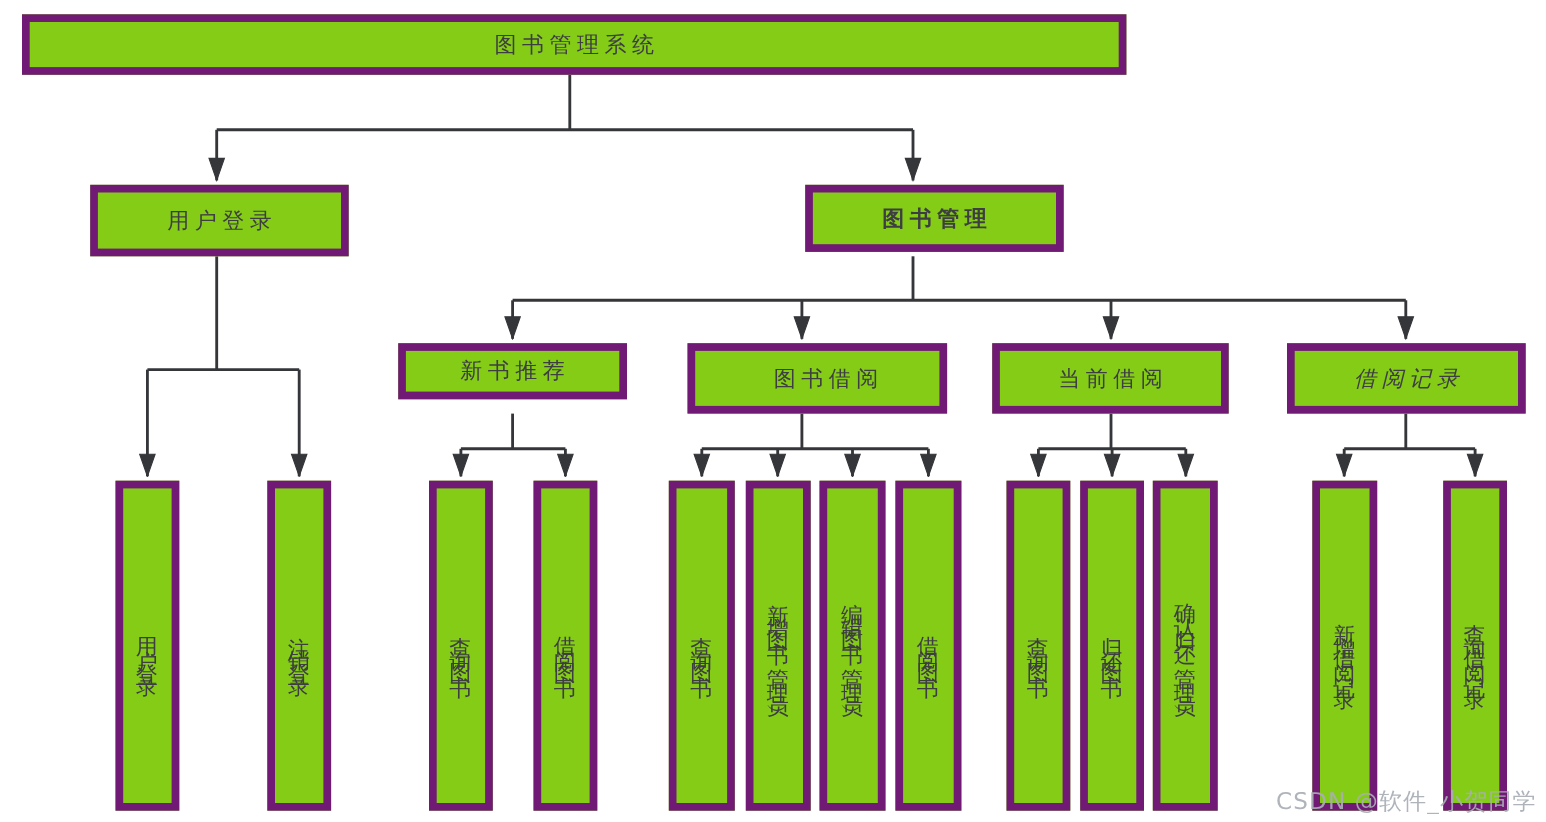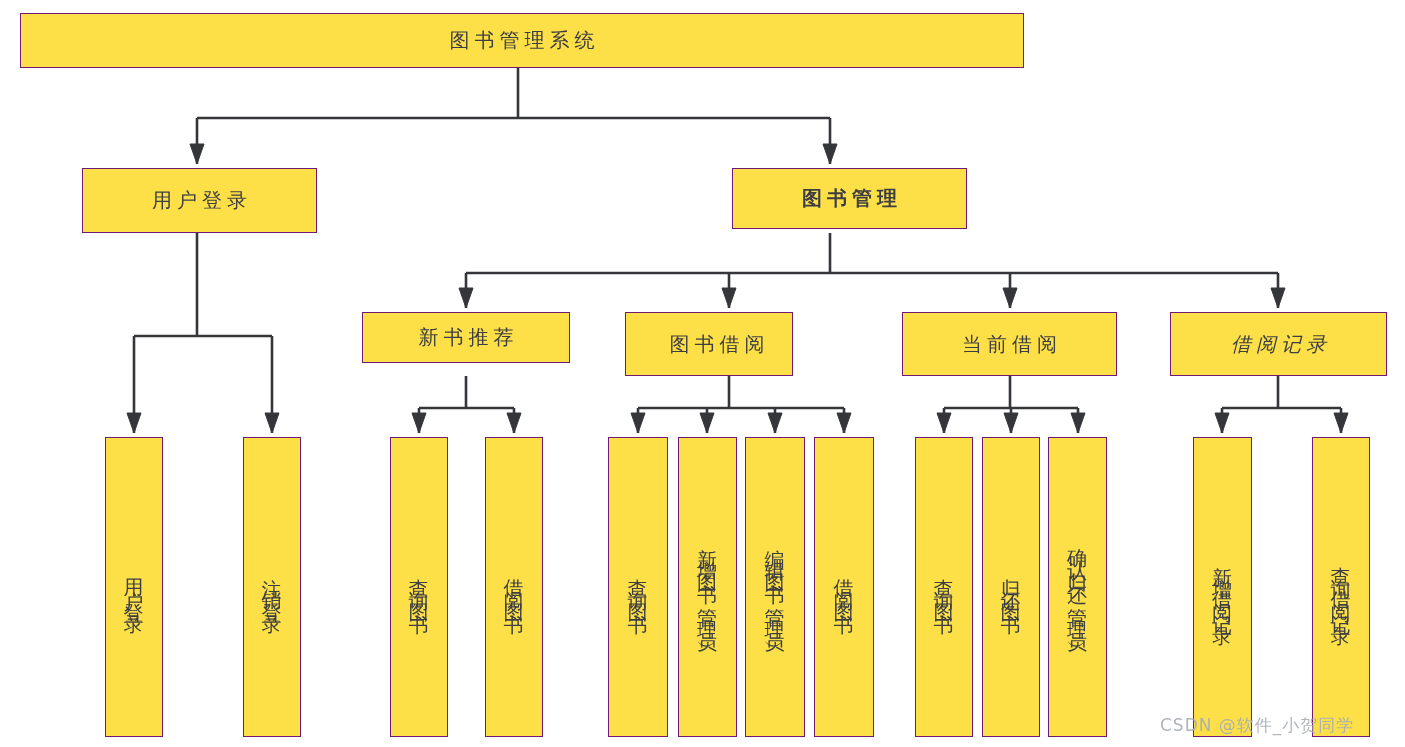--- a/index.html
+++ b/index.html
@@ -15,22 +15,22 @@
     width: 1405px; height: 747px;
   }
   #connectors {
     position: absolute; left: 0; top: 0;
     width: 1405px; height: 747px;
     pointer-events: none;
   }
   .node {
     position: absolute;
     box-sizing: border-box;
-    border: 1px solid #701a75;
-    background: #fde047;
+    border: 7px solid #701a75;
+    background: #84cc16;
     color: #3d3e42;
     display: flex;
     align-items: center;
     justify-content: center;
     z-index: 2;
   }
   .hnode {
     font-size: 20px;
     letter-spacing: 5px;
     text-indent: 5px;
@@ -42,21 +42,21 @@
   .vnode .vlabel {
     writing-mode: vertical-rl;
     text-orientation: mixed;
     letter-spacing: 12px;
     line-height: 1;
     white-space: nowrap;
   }
   .watermark {
     position: absolute;
     left: 1160px; top: 714px;
-    font-size: 17px;
+    font-size: 21px;
     letter-spacing: 1px;
     color: #a9aeb6;
     opacity: 0.92;
     z-index: 5;
     white-space: nowrap;
   }
 </style>
 </head>
 <body>
 
@@ -116,21 +116,21 @@
       <path d="M1341 408 V433" marker-end="url(#arrow)"></path>
     </g>
   </svg>
 
   <div class="node hnode" style="left:20px; top:13px; width:1004px; height:55px;">图书管理系统</div>
 
   <div class="node hnode" style="left:82px; top:168px; width:235px; height:65px;">用户登录</div>
   <div class="node hnode" style="left:732px; top:168px; width:235px; height:61px;font-weight:bold;">图书管理</div>
 
   <div class="node hnode" style="left:362px; top:312px; width:208px; height:51px;">新书推荐</div>
-  <div class="node hnode" style="left:625px; top:312px; width:168px; height:64px;padding-left:16px;">图书借阅</div>
+  <div class="node hnode" style="left:625px; top:312px; width:236px; height:64px;padding-left:16px;">图书借阅</div>
   <div class="node hnode" style="left:902px; top:312px; width:215px; height:64px;text-align:center;">当前借阅</div>
   <div class="node hnode" style="left:1170px; top:312px; width:217px; height:64px;font-style:italic;">借阅记录</div>
 
   <div class="node vnode" style="left:105px; top:437px; width:58px; height:300px;">
     <span class="vlabel">用户登录</span>
   </div>
   <div class="node vnode" style="left:243px; top:437px; width:58px; height:300px;">
     <span class="vlabel">注销登录</span>
   </div>
 

